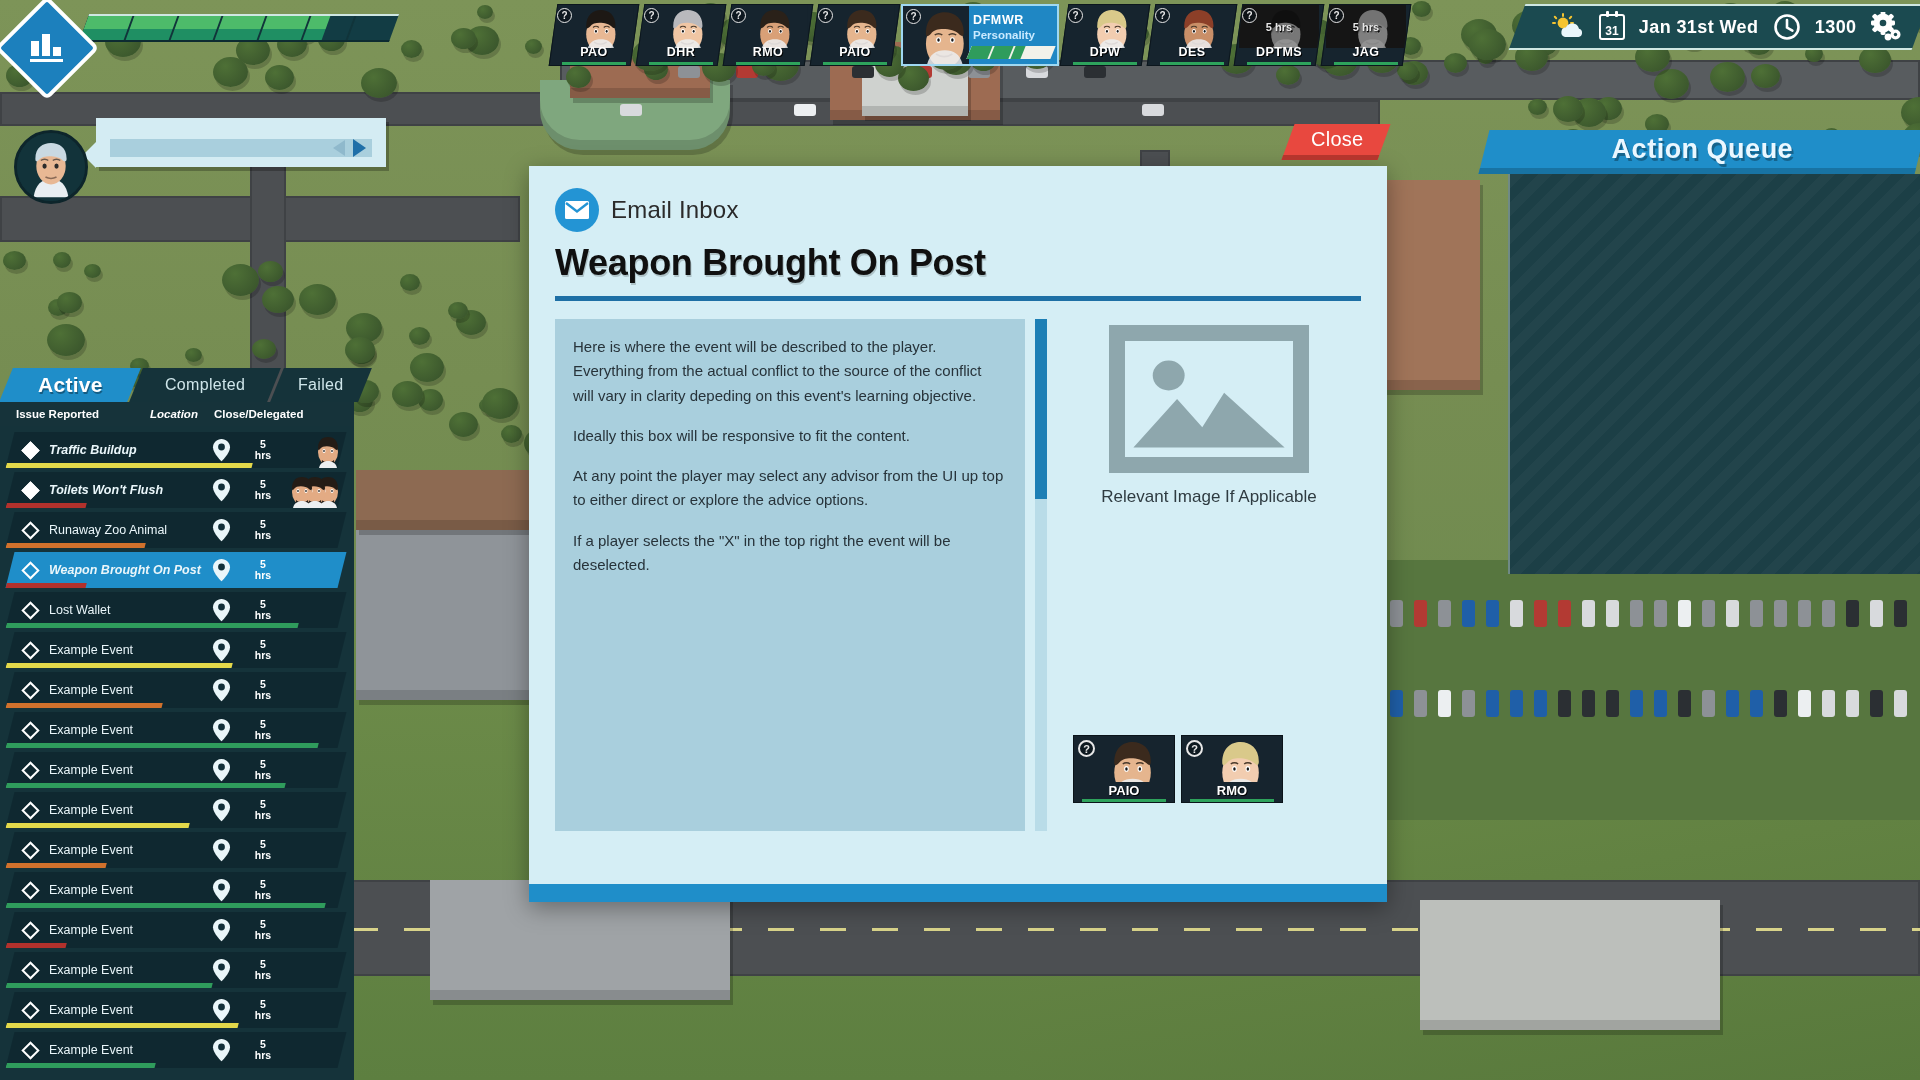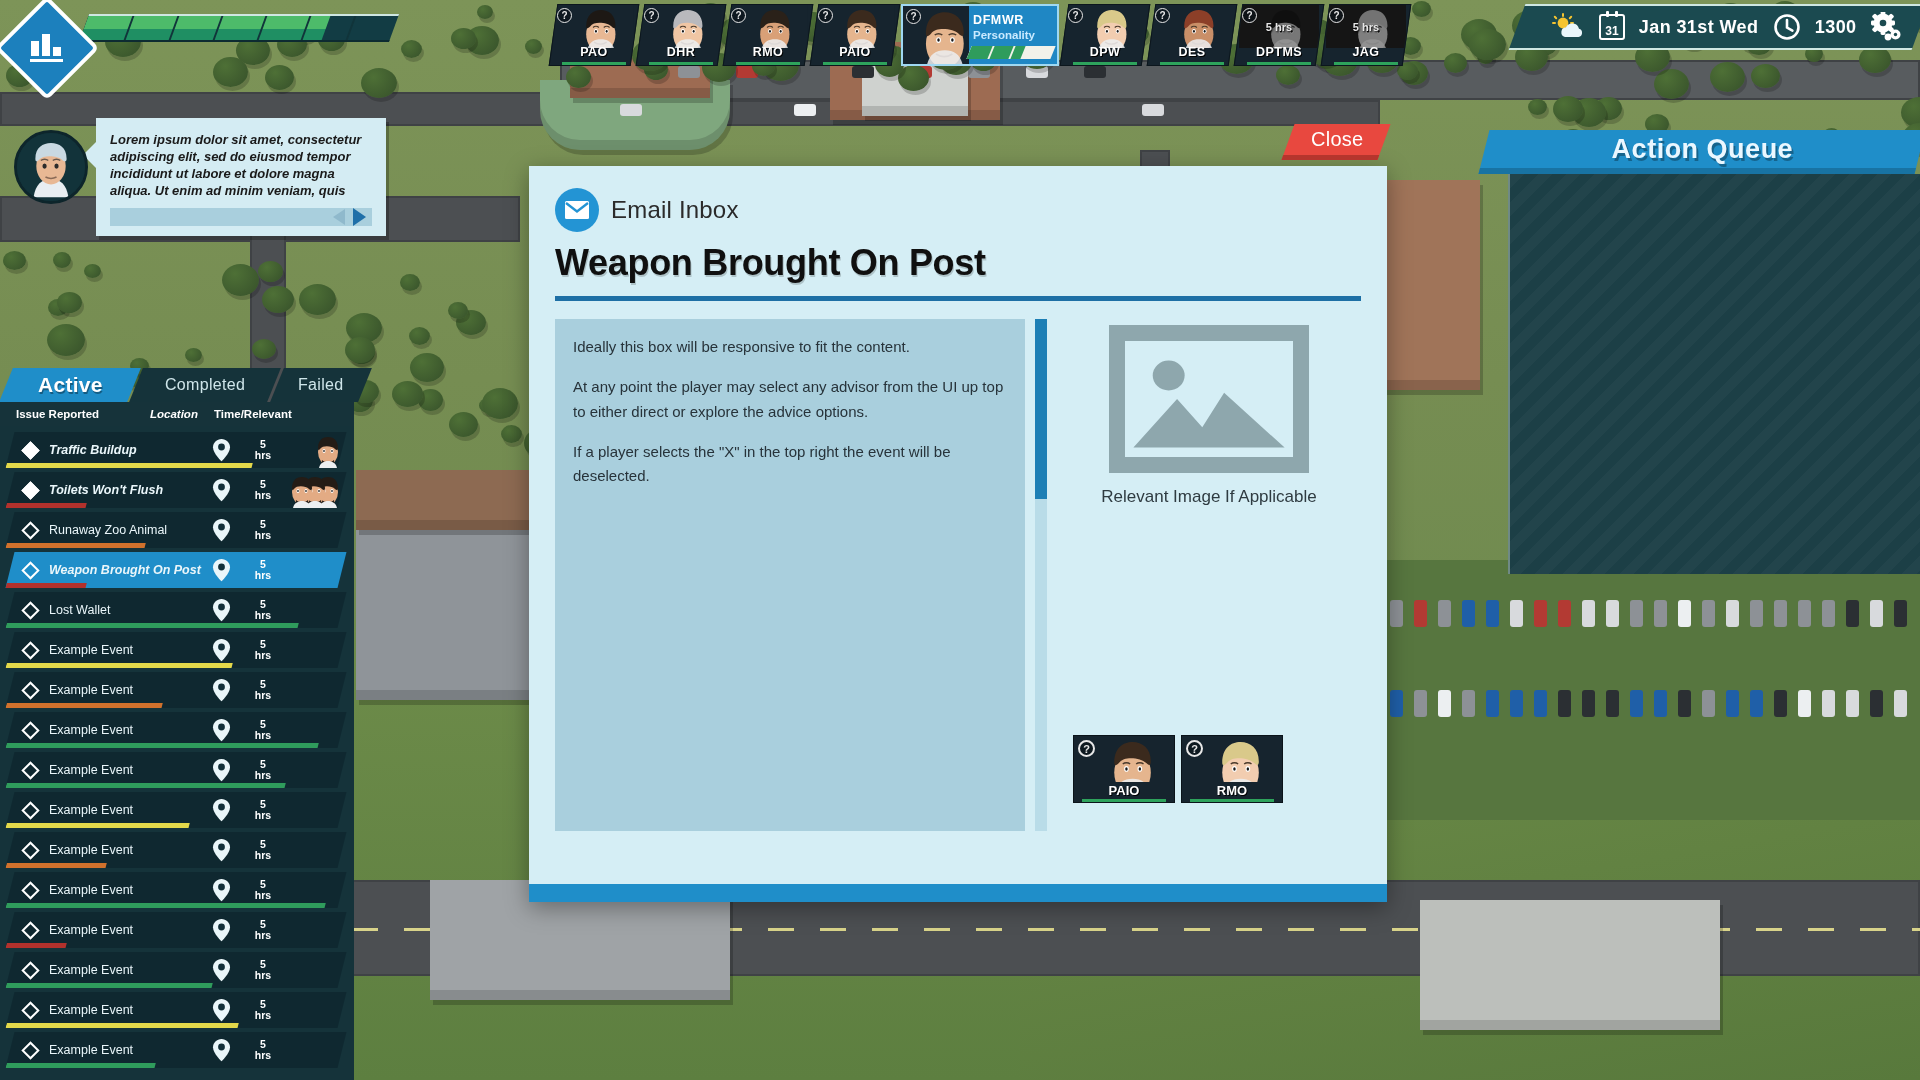--- a/index.html
+++ b/index.html
@@ -828,21 +828,20 @@
       <path d="M18 70c2-14 9-20 19-20s17 6 19 20z" fill="#e8eef2"></path>
       <ellipse cx="37" cy="36" rx="16" ry="20" fill="#e8b894"></ellipse>
       <path d="M20 28c0-12 8-17 17-17s17 5 17 17c0 4-3 3-5 1-4-4-20-6-25 0-2 2-4 3-4-1z" fill="#c9d9e2"></path>
       <ellipse cx="30" cy="36" rx="2.3" ry="2.8" fill="#2b2b2b"></ellipse>
       <ellipse cx="43" cy="36" rx="2.3" ry="2.8" fill="#2b2b2b"></ellipse>
       <path d="M26 30c2-2 6-2 8 0M39 30c2-2 6-2 8 0" stroke="#6b5a4d" stroke-width="1.6" fill="none"></path>
       <path d="M31 48c4 2 8 2 12 0" stroke="#8a6a56" stroke-width="1.8" fill="none"></path>
     </svg>
   </div>
   <div id="dlg-box">
-    <div id="dlg-text">Lorem ipsum dolor sit amet, consectetur adipiscing elit, sed do eiusmod tempor incididunt ut labore et dolore magna aliqua. Ut enim ad minim veniam, quis</div>
     <div id="dlg-nav">
       <div class="dlg-arrow" id="dlg-prev"></div>
       <div class="dlg-arrow" id="dlg-next"></div>
     </div>
   </div>
 </div>
 
 <div id="issues">
   <div id="issue-tabs">
     <div class="tab active" id="tab-active">
@@ -852,21 +851,21 @@
       <span>Completed</span>
     </div>
     <div class="tab idle" id="tab-failed">
       <span>Failed</span>
     </div>
   </div>
 
   <div id="issue-head">
     <div class="c1">Issue Reported</div>
     <div class="c2">Location</div>
-    <div>Time/Relevant</div>
+    <div>Close/Delegated</div>
   </div>
 
   <div id="issue-list">
       <div class="issue">
       <div class="ii">
         <div class="diamond "></div>
         <div class="label bold">Traffic Buildup</div>
         <div class="pin">
           <svg width="21" height="24" viewBox="0 0 21 24">
             <path d="M10.5 1C5.8 1 2 4.7 2 9.3c0 6.2 8.5 14 8.5 14s8.5-7.8 8.5-14C19 4.7 15.2 1 10.5 1z" fill="#eaf6fa"></path>
@@ -1177,20 +1176,21 @@
         </svg>
       </div>
       <div id="mail-label">Email Inbox</div>
     </div>
 
     <div id="modal-title">Weapon Brought On Post</div>
     <div id="title-rule"></div>
 
     <div id="modal-cols">
       <div id="body-col">
+          <p>Here is where the event will be described to the player. Everything from the actual conflict to the source of the conflict will vary in clarity depeding on this event's learning objective.</p>
           <p>Ideally this box will be responsive to fit the content.</p>
           <p>At any point the player may select any advisor from the UI up top to either direct or explore the advice options.</p>
           <p>If a player selects the "X" in the top right the event will be deselected.</p>
         </div>
       <div id="scroll-track">
         <div id="scroll-thumb"></div>
       </div>
 
       <div id="right-col">
         <div id="img-ph">

